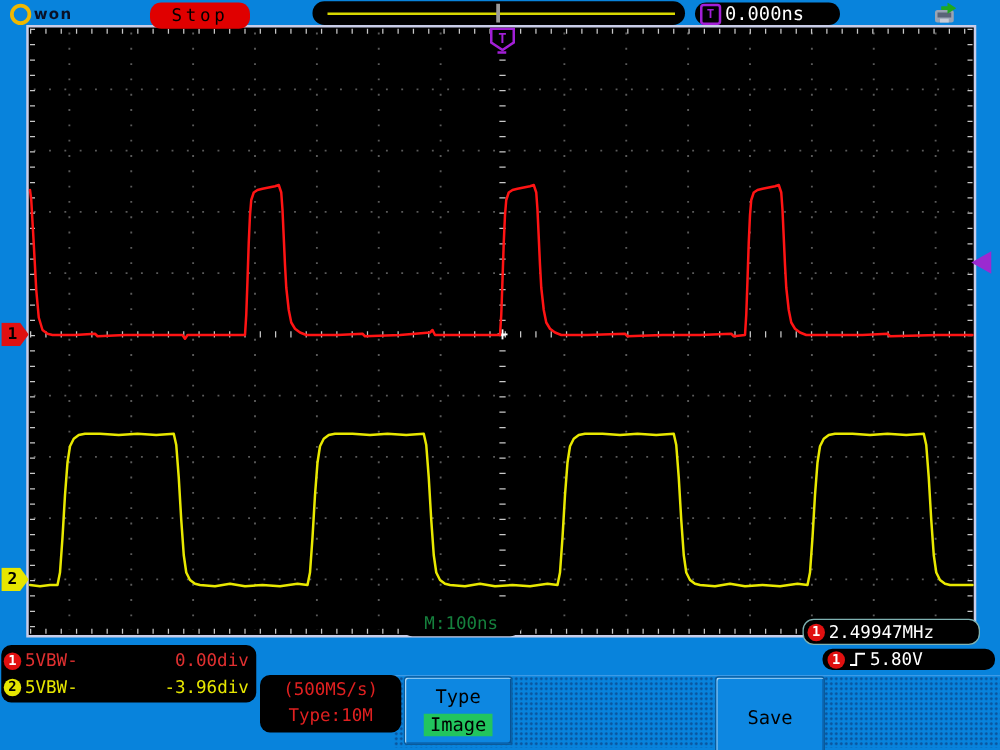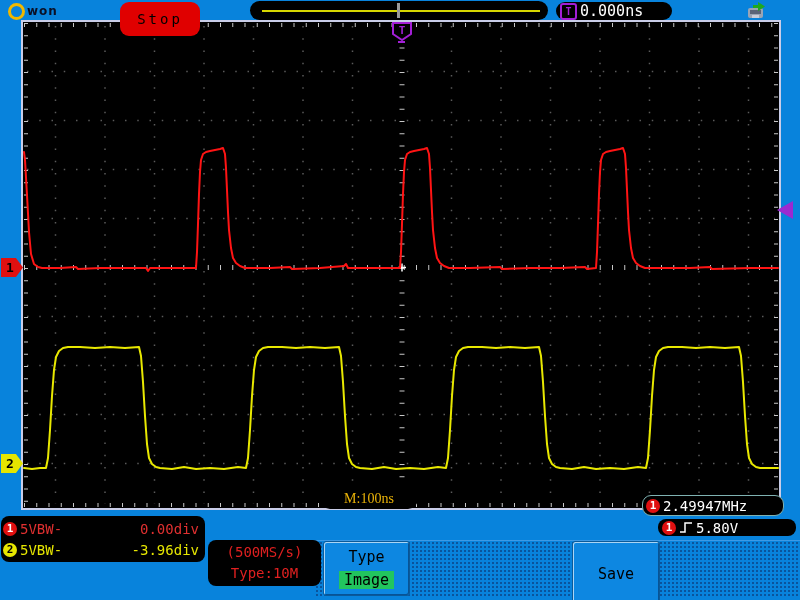--- a/index.html
+++ b/index.html
@@ -7,21 +7,21 @@
        background:#0883DC;font-family:"DejaVu Sans Mono",monospace;}
   .abs{position:absolute;}
   .pill{position:absolute;background:#000;display:flex;align-items:center;}
   .mono{font-family:"DejaVu Sans Mono",monospace;}
 
   
   #logo{left:8px;top:1px;height:20px;display:flex;align-items:center;gap:2px;z-index:5;}
   #logo .ring{width:11px;height:11px;border:3px solid #f0b800;border-radius:50%;}
   #logo .word{font-family:"DejaVu Sans",sans-serif;font-weight:bold;font-size:12px;
               color:#0a1026;letter-spacing:1px;line-height:20px;}
-  #stop-btn{left:120px;top:2px;width:80px;height:34px;background:#e00000;border-radius:9px;
+  #stop-btn{left:120px;top:2px;width:80px;height:21px;background:#e00000;border-radius:9px;
             color:#000;font-size:14px;display:flex;align-items:center;justify-content:center;
             letter-spacing:3px;z-index:5;}
   #mem-bar{left:250px;top:1px;width:298px;height:19px;border-radius:10px;z-index:5;}
   #mem-line{left:12px;top:9px;width:278px;height:2px;background:#d8d800;}
   #mem-tick{left:147px;top:2px;width:3px;height:15px;background:#9a9a9a;}
   #ttime-pill{left:556px;top:2px;width:112px;height:18px;border-radius:9px;z-index:5;
               gap:3px;padding-left:4px;color:#fff;font-size:15px;}
   .t-icon{width:13px;height:13px;border:2px solid #a21fd6;border-radius:3px;color:#a21fd6;
           font-size:10px;font-weight:bold;display:flex;align-items:center;justify-content:center;
           background:#000;}
@@ -54,21 +54,21 @@
   #ch-info{left:1px;top:516px;width:204px;height:46px;border-radius:8px;z-index:5;
            flex-direction:column;justify-content:center;align-items:stretch;padding:0 6px 0 2px;
            box-sizing:border-box;gap:1px;}
   .ch-row{display:flex;align-items:center;gap:3px;font-size:14px;height:20px;}
   .ch-row .val{margin-left:auto;}
   .red-txt{color:#e03030;}
   .yel-txt{color:#e6e600;}
   #acq-pill{left:208px;top:516px;width:113px;height:46px;border-radius:8px;z-index:5;
             flex-direction:column;justify-content:center;color:#e02020;font-size:14px;line-height:21px;margin-top:24px;}
   #m-pill{left:320px;top:488px;width:98px;height:21px;border-radius:10px;z-index:6;
-          justify-content:center;color:#eab308;font-size:14px;font-family:Liberation Serif, serif;}
+          justify-content:center;color:#15803d;font-size:14px;}
   #menu-panel{left:315px;top:540px;width:485px;height:57px;z-index:3;
               background-image:radial-gradient(circle,#0a549c 1px,rgba(0,0,0,0) 1.2px);
               background-size:4px 4px;border-top:1px solid #3d9ae6;}
   .soft-btn{position:absolute;background:#0d87e1;border:1px solid #0a5a9a;border-radius:3px;
             box-shadow:inset 1px 1px 0 rgba(255,255,255,.65),inset -1px -1px 0 rgba(0,20,60,.45);
             z-index:6;color:#000;font-size:15px;display:flex;flex-direction:column;
             align-items:center;justify-content:center;gap:5px;box-sizing:border-box;}
   #type-btn{left:323px;top:541px;width:87px;height:55px;}
   #save-btn{left:572px;top:541px;width:88px;height:66px;}
   .chip{background:#22c55e;color:#000;padding:0 5px;line-height:18px;}

